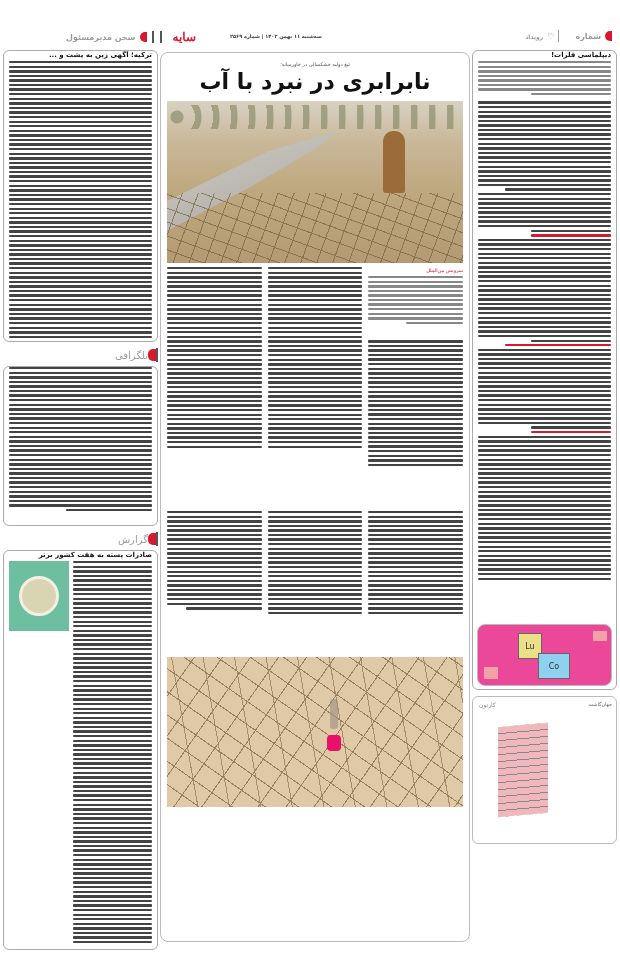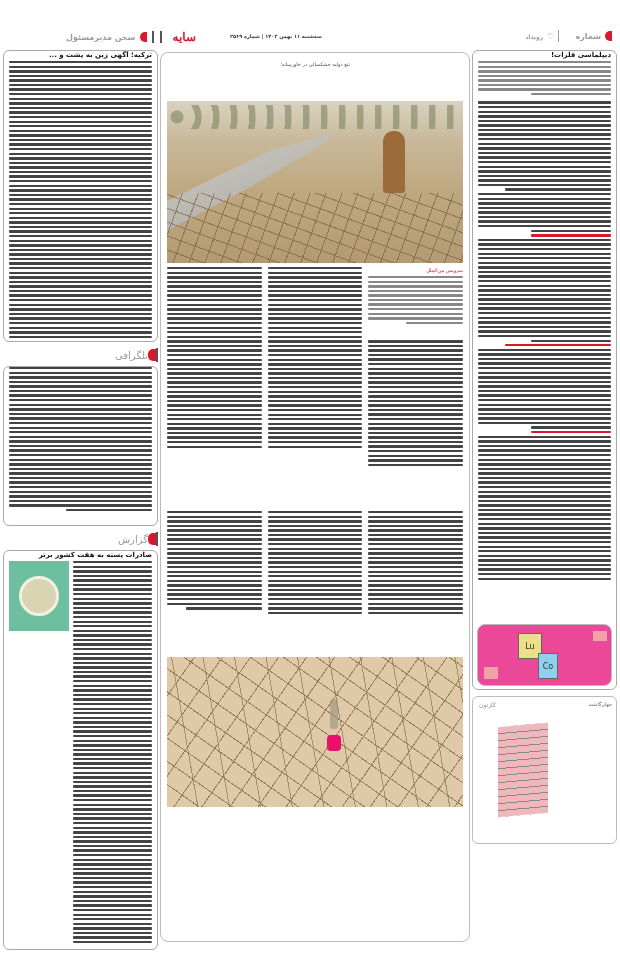--- a/index.html
+++ b/index.html
@@ -59,21 +59,21 @@
   .section-head { display: flex; align-items: center; gap: 0; margin: 6px 0 4px 0; direction: rtl; }
   .section-head .red-tab { height: 12px; width: 8px; }
   .section-head .bar-v { width: 2px; height: 14px; background: #555; }
   .section-head span.t { font-size: 10px; color: #9a9a9a; }
 
   .pist-img { width: 60px; height: 70px; background: #6dbfa0; float: left; margin: 0 4px 2px 0; position: relative; }
   .pist-img .bowl { position: absolute; left: 10px; top: 15px; width: 40px; height: 40px; border-radius: 50%; background: #d9d4b2; border: 3px solid #f3efe2; }
 
   .illus1 { height: 62px; background: #ec4899; border: 1px solid #bbb; border-radius: 8px; margin-top: 4px; position: relative; overflow: hidden; padding-left: 16px; }
   .el-lu { position: absolute; left: 40px; top: 8px; width: 24px; height: 26px; background: #ecdf8a; border: 1px solid #666; font-size: 8px; text-align: center; line-height: 26px; color: #333; direction: ltr; }
-  .el-co { position: absolute; left: 60px; top: 28px; width: 20px; height: 26px; background: #8fd0ef; border: 1px solid #666; font-size: 8px; text-align: center; line-height: 26px; color: #333; direction: ltr; }
+  .el-co { position: absolute; left: 60px; top: 28px; width: 32px; height: 26px; background: #8fd0ef; border: 1px solid #666; font-size: 8px; text-align: center; line-height: 26px; color: #333; direction: ltr; }
   .pink1 { position: absolute; right: 4px; top: 6px; width: 14px; height: 10px; background: #f2a1a6; }
   .pink2 { position: absolute; left: 6px; bottom: 6px; width: 14px; height: 12px; background: #f2a1a6; }
 
   .illus2 { position: relative; height: 145px; border: 1px solid #bbb; border-radius: 6px; margin-top: 6px; padding: 4px; }
   .illus2 .cap { font-size: 5px; color: #666; }
   .illus2 .lbl { position: absolute; left: 6px; top: 4px; font-size: 6px; color: #888; }
   .shelf { position: absolute; left: 25px; top: 28px; width: 50px; height: 90px;
     background: repeating-linear-gradient(180deg, #f0b8bc 0 6px, #888 6px 7px); transform: skewY(-5deg); }
 </style>
 </head>
@@ -226,20 +226,21 @@
   </div>
   <div class="illus2" style="height:148px; margin-top:10px;">
     <div class="cap">جهان‌گاشت</div>
     <div class="lbl">کارتون</div>
     <div class="shelf"></div>
   </div>
 </div>
 
 <div class="main">
   <div class="kicker">تیغ دولبه خشکسالی در خاورمیانه؛</div>
+  <div class="headline">نابرابری در نبرد با آب</div>
 
   <div class="photo-top">
     <div class="trees"></div>
     <div class="river"></div>
     <div class="figure"></div>
     <div class="cracks"></div>
   </div>
 
   <div class="body-cols">
     <div class="body-col">

